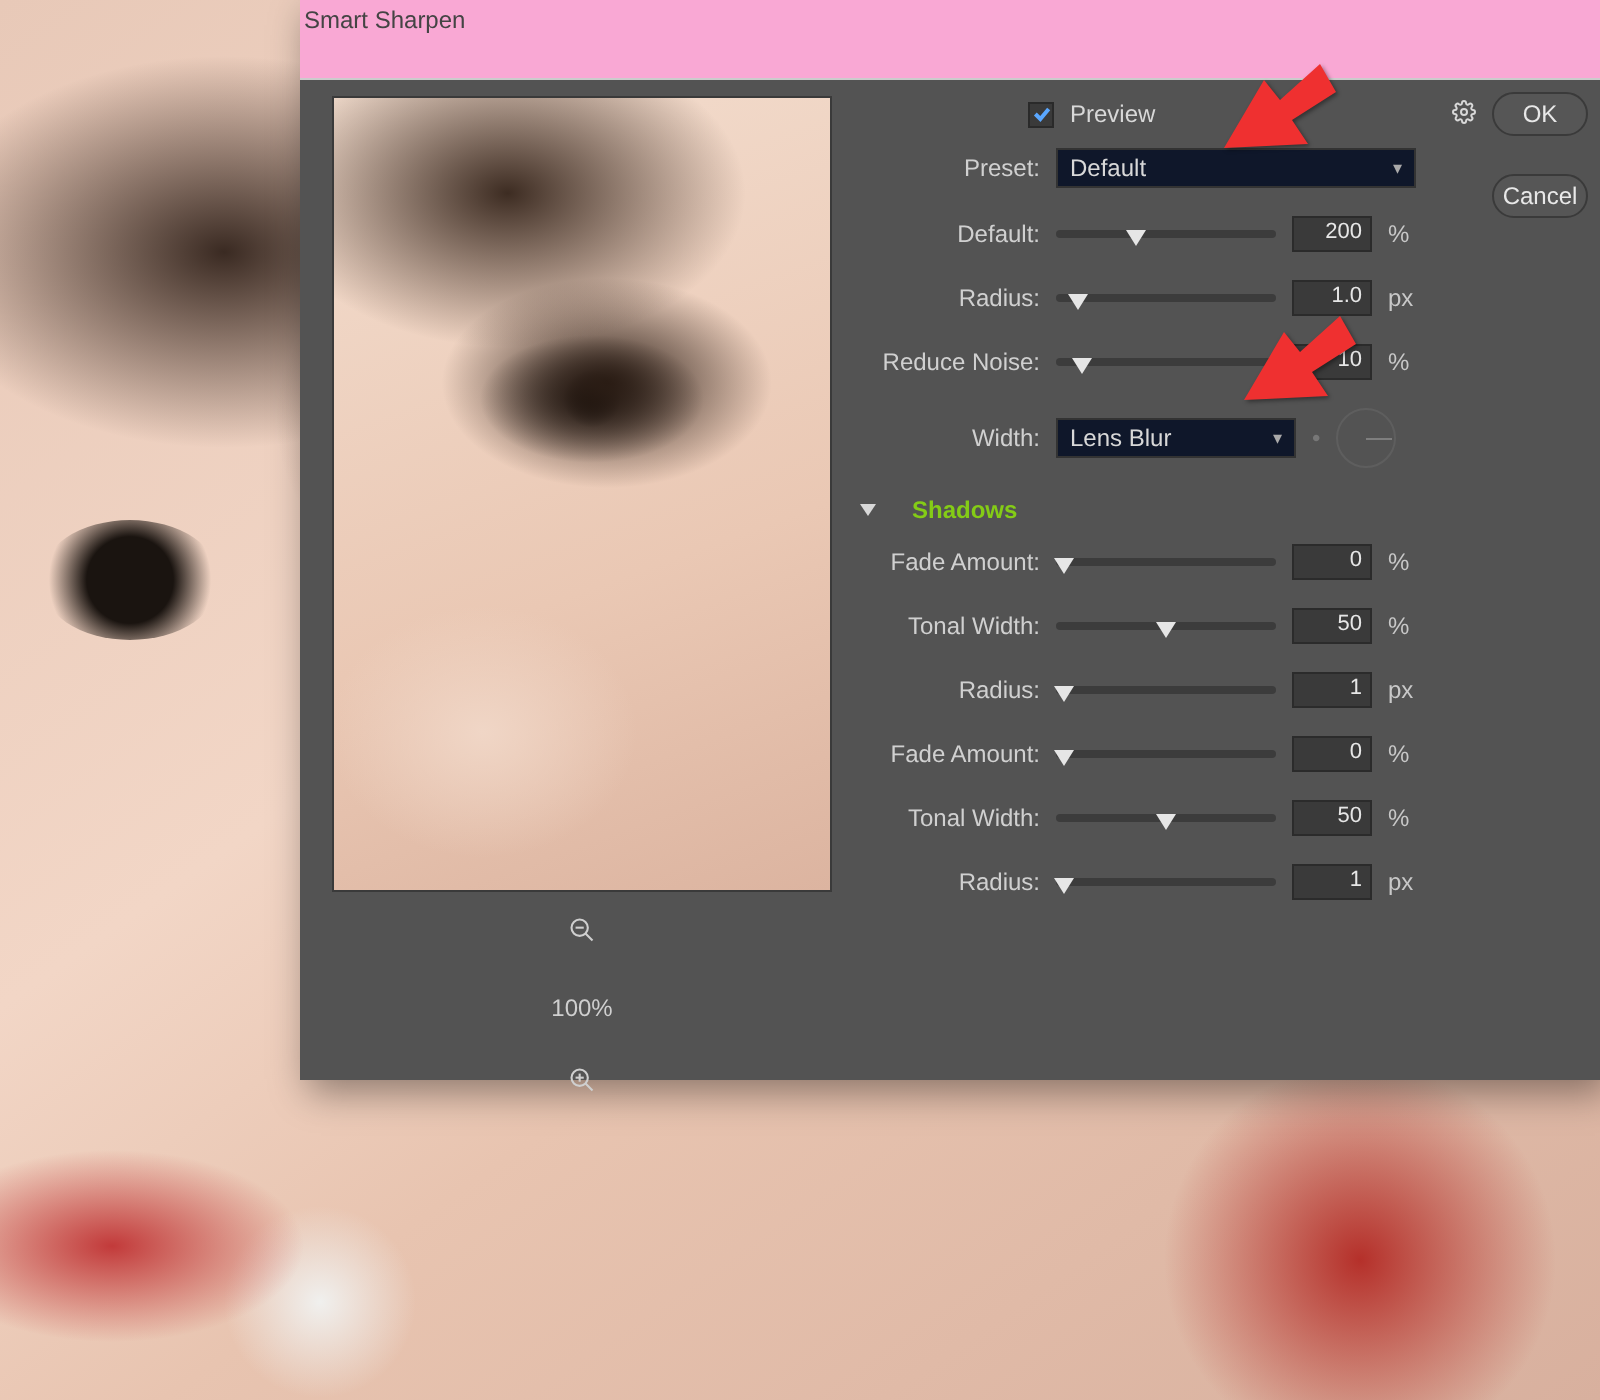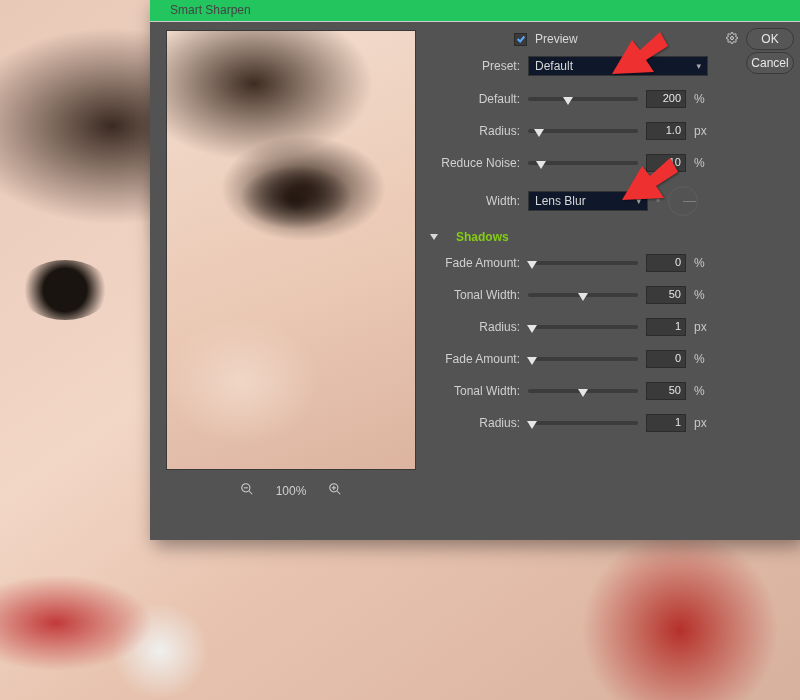--- a/index.html
+++ b/index.html
@@ -27,22 +27,22 @@
   .dialog {
     position: absolute;
     left: 150px; top: 0;
     width: 650px; height: 540px;
     background: #535353;
     color: #d8d8d8;
     font-size: 12px;
     box-shadow: 4px 6px 18px rgba(0,0,0,.4);
   }
   .titlebar {
-    height: 22px; background: #22c55e; color: #444;
-    padding: 3px 20px; font-size: 12px;
+    height: 40px; background: #f9a8d4; color: #444;
+    padding: 3px 2px; font-size: 12px;
     border-bottom: 1px solid #ccc;
   }
   .dialog-body {
     position: relative;
     display: flex;
     height: calc(100% - 22px);
   }
 
   
   .preview-col {
@@ -56,21 +56,21 @@
       radial-gradient(ellipse 110px 70px at 55% 36%, #2a1c14 0%, rgba(42,28,20,0) 75%),
       radial-gradient(ellipse 70px 40px at 52% 38%, #0f0b09 0%, rgba(15,11,9,0) 80%),
       radial-gradient(circle 16px at 52% 38%, #111 0%, rgba(0,0,0,0) 90%),
       radial-gradient(ellipse 110px 90px at 30% 80%, #f0d6c6 0%, rgba(240,214,198,0) 70%),
       linear-gradient(160deg,#f3ddce 0%, #eac8b4 60%, #dcb4a0 100%);
     border: 1px solid #3a3a3a;
   }
   .zoom-row {
     margin-top: 12px;
     display: flex; align-items: center; gap: 22px;
-    color: #cfcfcf; font-size: 12px;
+    color: #cfcfcf; font-size: 12px; flex-direction: column;
   }
   .zoom-row svg { width: 14px; height: 14px; stroke: #cfcfcf; fill: none; stroke-width: 1.8; cursor: pointer; }
 
   
   .controls-col {
     flex: 1;
     padding: 10px 20px 10px 0;
     position: relative;
   }
   .top-row {
@@ -136,21 +136,21 @@
   .section-header .tri {
     width:0;height:0;
     border-left:4px solid transparent;border-right:4px solid transparent;
     border-top:6px solid #d8d8d8;
   }
   .section-title-plain { font-weight:600; color:#e8e8e8; margin:6px 0 10px 0; }
 
   
   .side-btns {
     position: absolute; right: 6px; top: 6px;
-    display: flex; flex-direction: column; gap: 2px;
+    display: flex; flex-direction: column; gap: 19px;
   }
   .btn {
     width: 48px; height: 22px;
     background: #565656; border: 1px solid #3a3a3a;
     border-radius: 11px;
     display:flex;align-items:center;justify-content:center;
     color:#e8e8e8; font-size:12px;
     cursor:pointer;
   }
   .gear {

